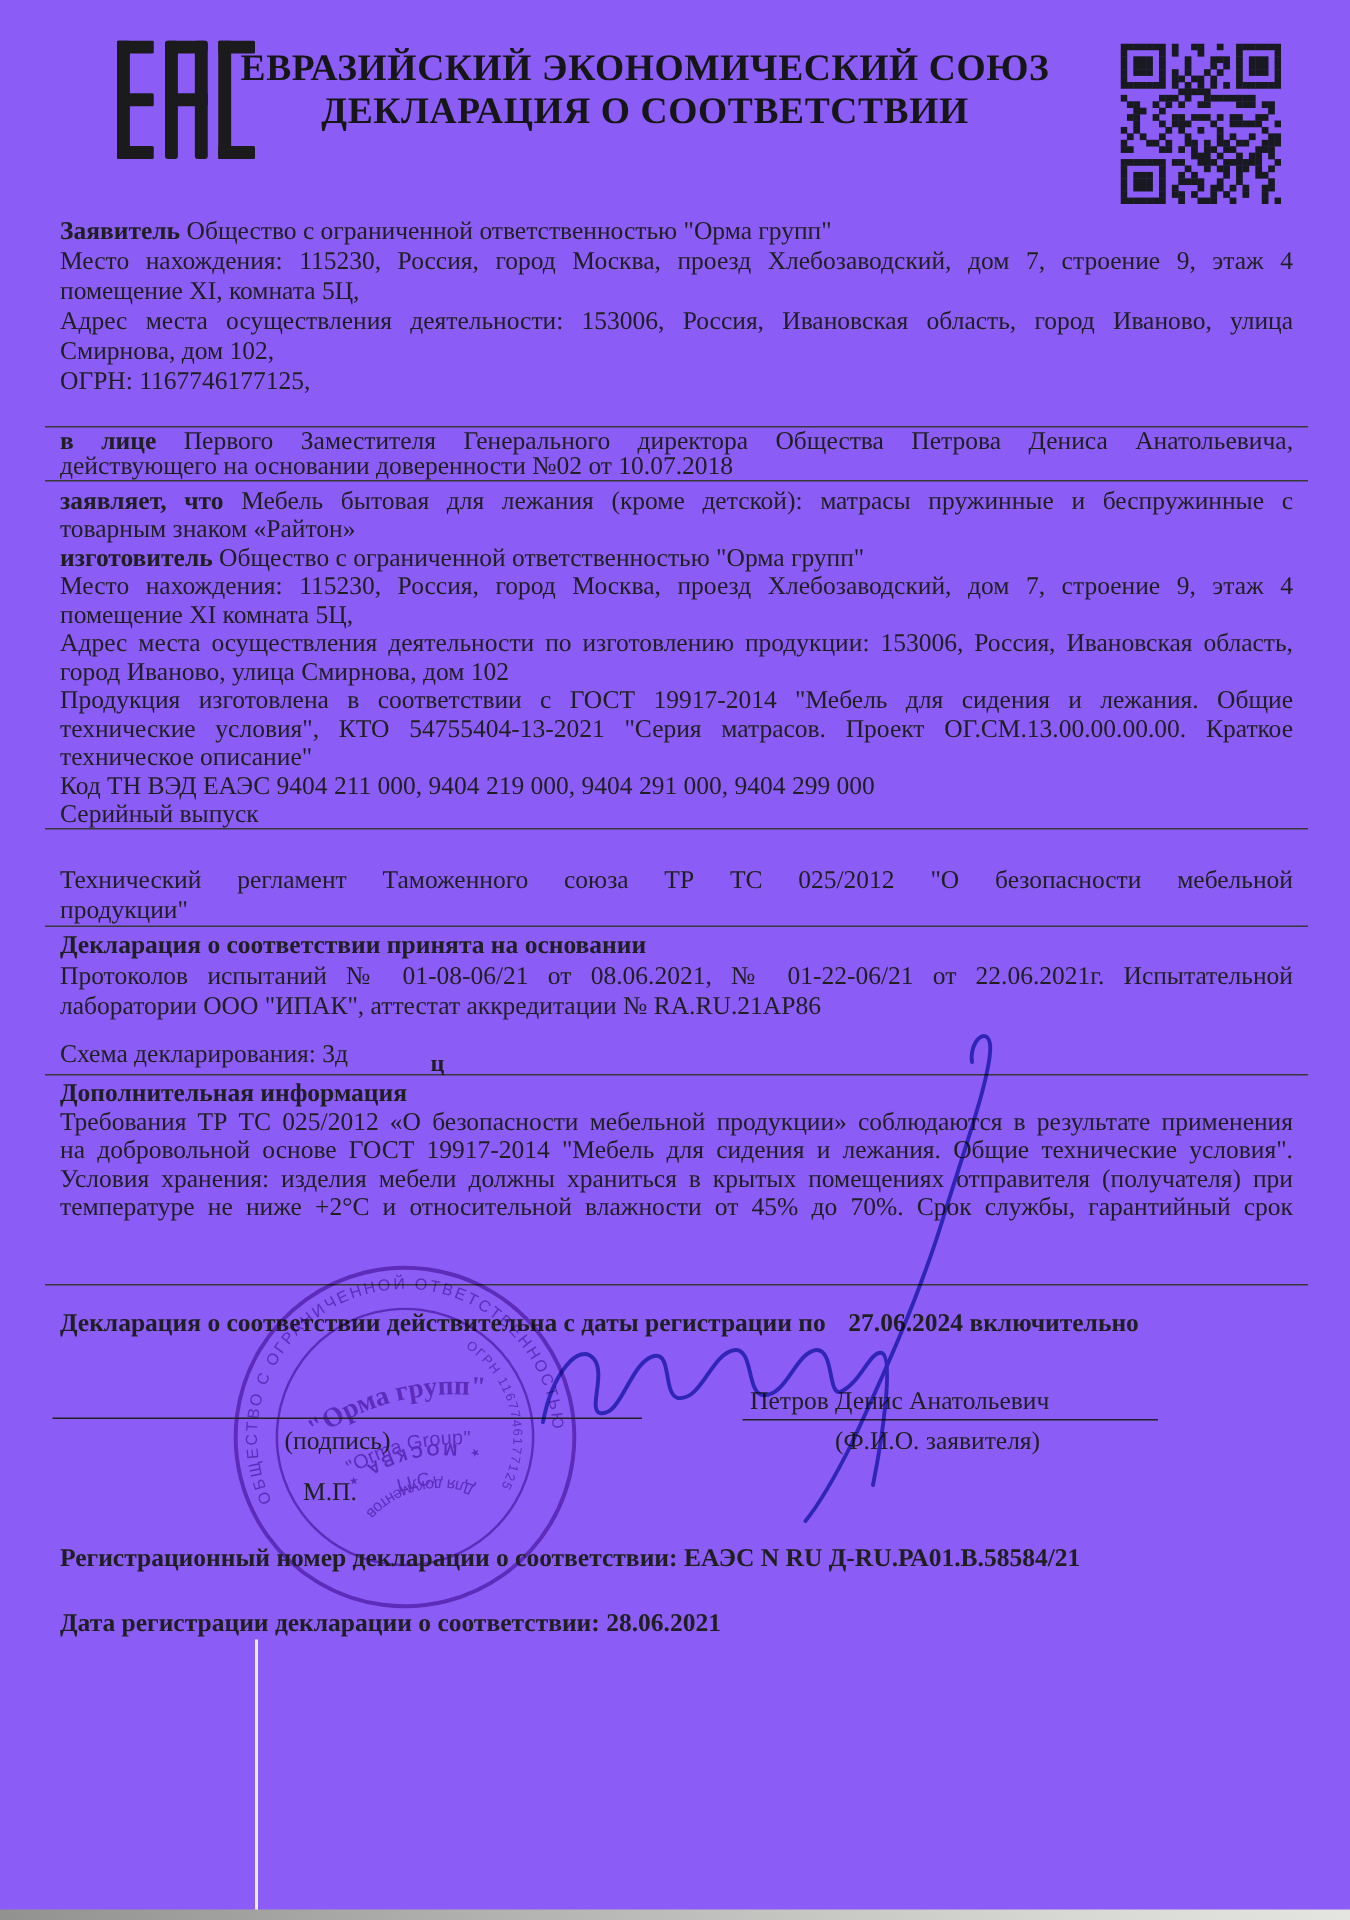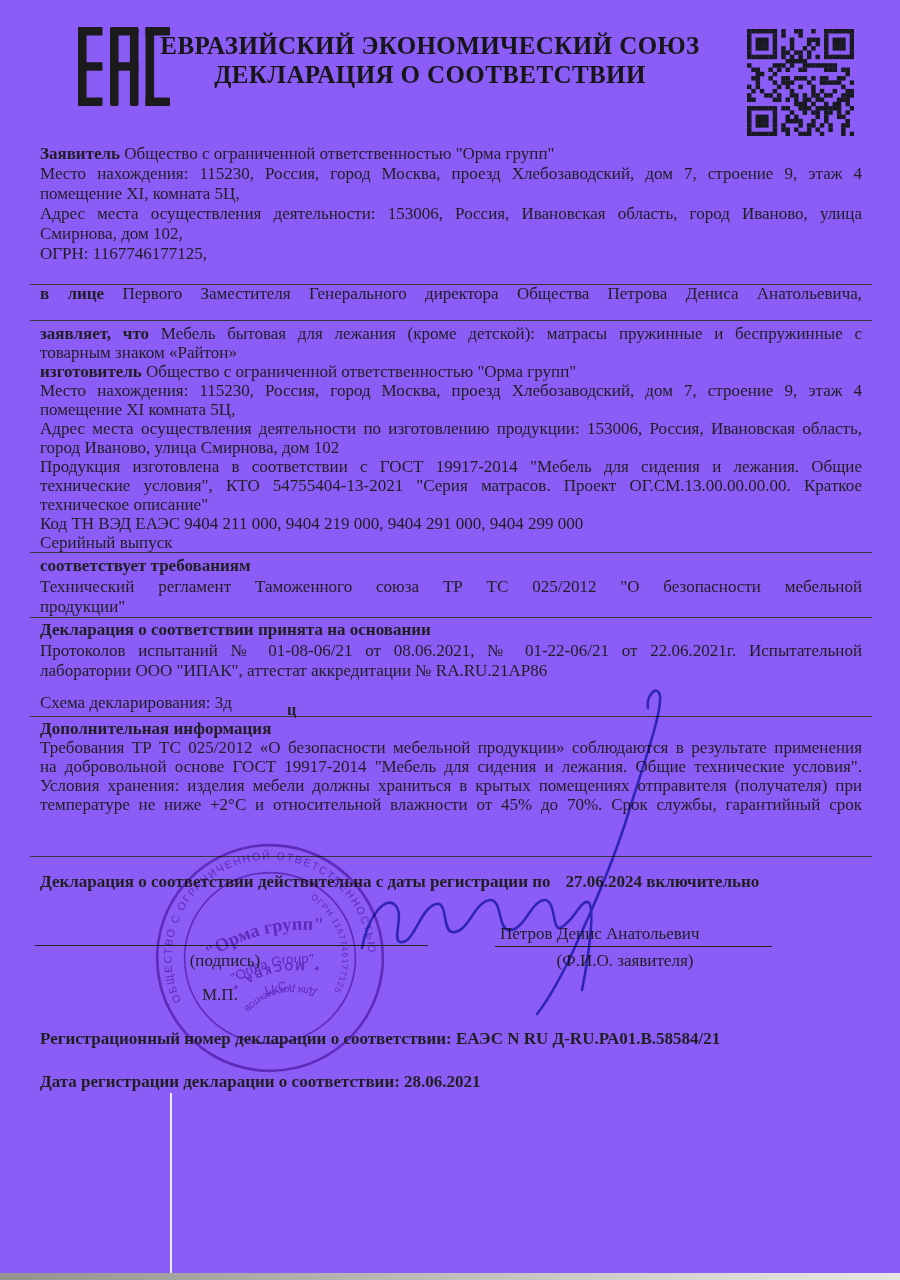--- a/index.html
+++ b/index.html
@@ -350,20 +350,21 @@
     <div class="ln">помещение XI, комната 5Ц,</div>
     <div class="ln j">Адрес места осуществления деятельности: 153006, Россия, Ивановская область, город Иваново, улица</div>
     <div class="ln">Смирнова, дом 102,</div>
     <div class="ln">ОГРН: 1167746177125,</div>
   </div>
 
   <div class="rule" style="top:284px;"></div>
 
   <div class="blk" style="top:286px;line-height:16.5px;">
     <div class="ln j"><span class="bold">в лице</span> <span>Первого Заместителя Генерального директора Общества Петрова Дениса Анатольевича,</span></div>
+    <div class="ln">действующего на основании доверенности №02 от 10.07.2018</div>
   </div>
 
   <div class="rule" style="top:320px;"></div>
 
   <div class="blk" style="top:324px;line-height:19px;">
     <div class="ln j"><span class="bold">заявляет, что</span> <span>Мебель бытовая для лежания (кроме детской): матрасы пружинные и беспружинные с</span></div>
     <div class="ln">товарным знаком «Райтон»</div>
     <div class="ln"><span class="bold">изготовитель</span> <span>Общество с ограниченной ответственностью "Орма групп"</span></div>
     <div class="ln j">Место нахождения: 115230, Россия, город Москва, проезд Хлебозаводский, дом 7, строение 9, этаж 4</div>
     <div class="ln">помещение XI комната 5Ц,</div>
@@ -371,21 +372,20 @@
     <div class="ln">город Иваново, улица Смирнова, дом 102</div>
     <div class="ln j">Продукция изготовлена в соответствии с ГОСТ 19917-2014 "Мебель для сидения и лежания. Общие</div>
     <div class="ln j">технические условия", КТО 54755404-13-2021 "Серия  матрасов. Проект ОГ.СМ.13.00.00.00.00. Краткое</div>
     <div class="ln">техническое описание"</div>
     <div class="ln">Код ТН ВЭД ЕАЭС 9404 211 000, 9404 219 000, 9404 291 000, 9404 299 000</div>
     <div class="ln">Серийный выпуск</div>
   </div>
 
   <div class="rule" style="top:552px;"></div>
 
-  <div class="blk bold ln" style="top:556px;">соответствует требованиям</div>
   <div class="blk" style="top:577px;line-height:20px;">
     <div class="ln j">Технический регламент Таможенного союза ТР ТС 025/2012 "О безопасности мебельной</div>
     <div class="ln">продукции"</div>
   </div>
 
   <div class="rule" style="top:617px;"></div>
 
   <div class="blk bold ln" style="top:620px;">Декларация о соответствии принята на основании</div>
   <div class="blk" style="top:641px;line-height:19.5px;">
     <div class="ln j">Протоколов испытаний № 01-08-06/21 от 08.06.2021, № 01-22-06/21 от 22.06.2021г. Испытательной</div>

